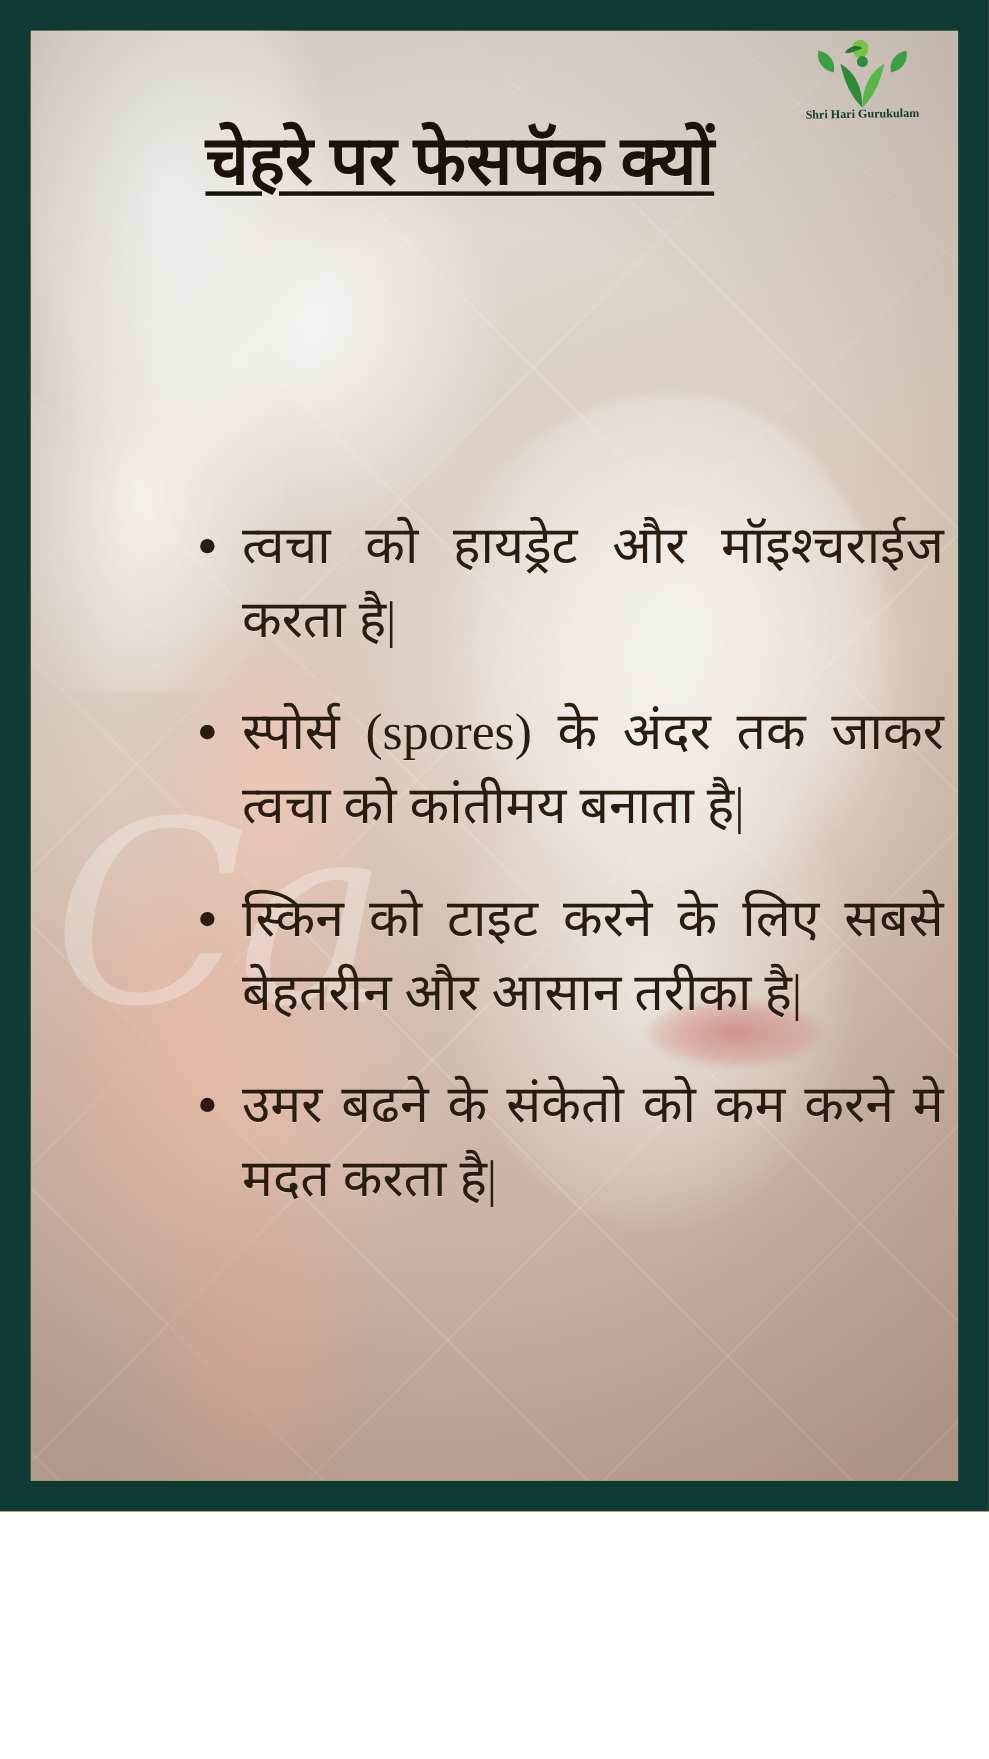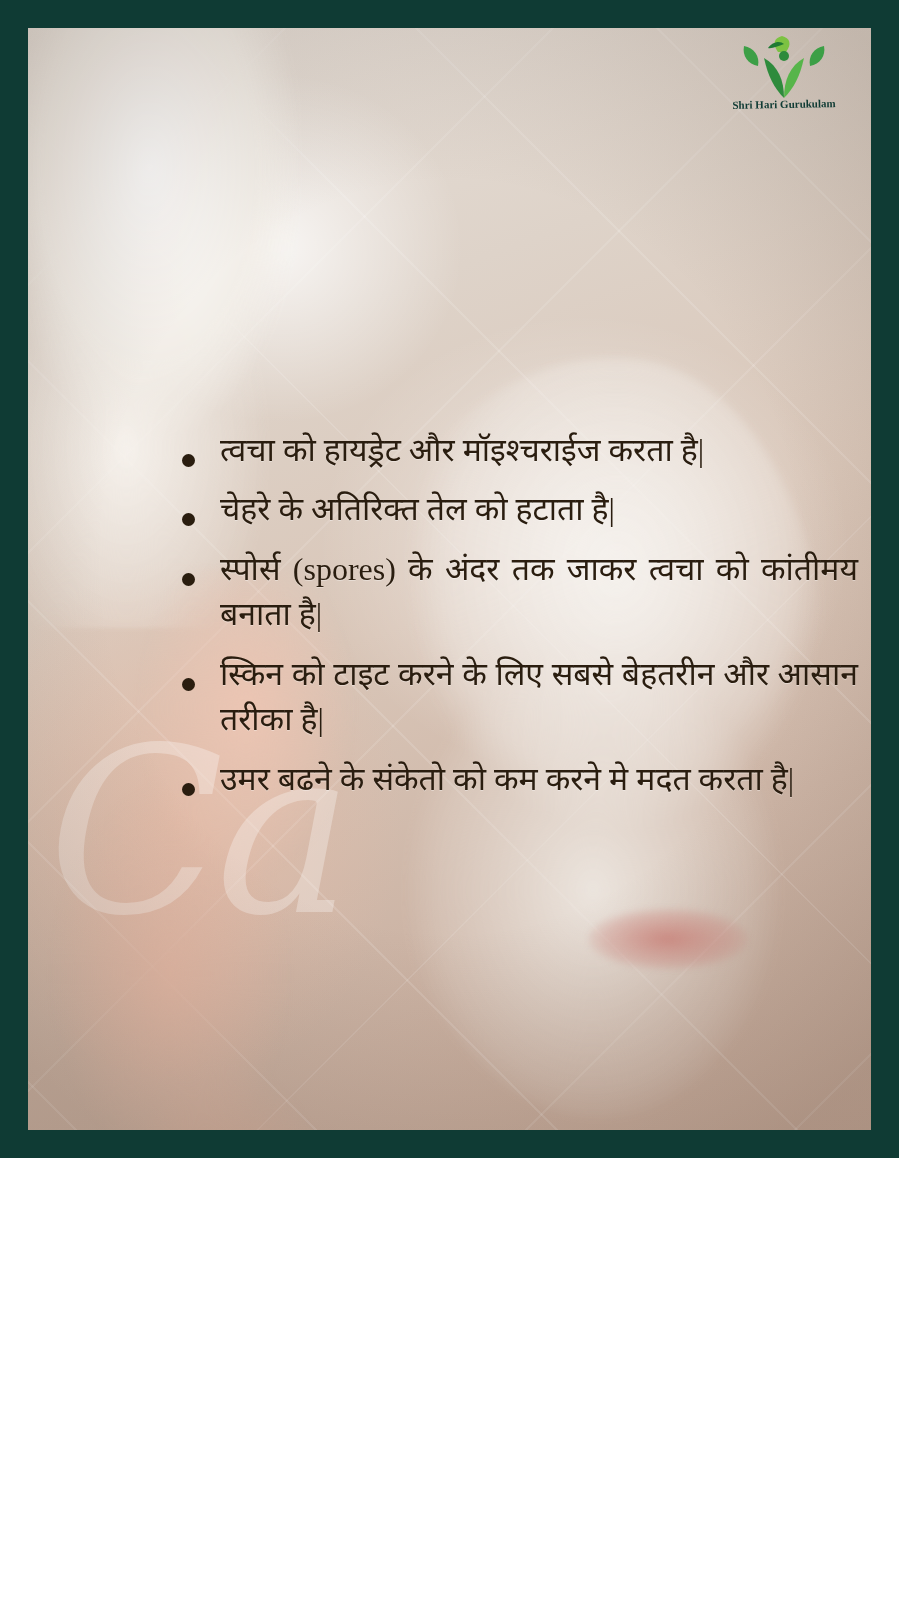--- a/index.html
+++ b/index.html
@@ -10,21 +10,21 @@
   body {
     width: 899px;
     height: 1599px;
     font-family: "Liberation Sans", sans-serif;
     overflow: hidden;
   }
 
   .poster {
     position: relative;
     width: 899px;
-    height: 1158px;
+    height: 1374px;
     box-sizing: border-box;
     border: 28px solid #0f3b34;
     background: #fde047;
     overflow: hidden;
   }
 
   
   .bg {
     position: absolute;
     inset: 0;
@@ -160,26 +160,27 @@
     width: 690px;
     margin: 0;
     padding: 0;
     list-style: none;
   }
   .point {
     position: relative;
     padding-left: 52px;
     margin-bottom: 14px;
     font-family: "Liberation Serif", serif;
-    font-size: 32px;
+    font-size: 47px;
     line-height: 1.42;
     color: #2a1d0f;
     text-align: justify;
     text-align-last: left;
     text-shadow: 0 1px 0 rgba(255,255,255,0.35);
+    margin-top: 36px;
   }
   .point .dot {
     position: absolute;
     left: 14px;
     top: 26px;
     width: 13px;
     height: 13px;
     border-radius: 50%;
     background: #2a1d0f;
   }
@@ -206,30 +207,30 @@
       <path d="M20 30 C10 28 4 20 6 10 C16 12 22 20 20 30 Z" fill="#3c9f46"></path>
       <path d="M72 30 C82 28 88 20 86 10 C76 12 70 20 72 30 Z" fill="#3c9f46"></path>
       <path d="M40 16 C34 8 36 2 44 0 C52 2 54 8 48 16 Z" fill="#7cc242"></path>
       <circle cx="46" cy="20" r="5" fill="#2e8b3c"></circle>
       <path d="M30 12 C34 6 42 4 46 8 C40 10 34 13 30 12 Z" fill="#1f7a33"></path>
     </svg>
     <div class="logo-text">Shri Hari Gurukulam</div>
   </div>
 
   <div class="headline">
+    <span class="headline-line">चेहरे पर फेसपॅक क्यों</span>
   </div>
 
   <ul class="points">
     <li class="point">
       <span class="dot"></span>
       <span>त्वचा को हायड्रेट और मॉइश्चराईज करता है|</span>
     </li>
     <li class="point">
       <span class="dot"></span>
-      <span>चेहरे के अतिरिक्त तेल को हटाता है|</span>
     </li>
     <li class="point">
       <span class="dot"></span>
       <span>स्पोर्स (spores) के अंदर तक जाकर त्वचा को कांतीमय बनाता है|</span>
     </li>
     <li class="point">
       <span class="dot"></span>
       <span>स्किन को टाइट करने के लिए सबसे बेहतरीन और आसान तरीका है|</span>
     </li>
     <li class="point">

